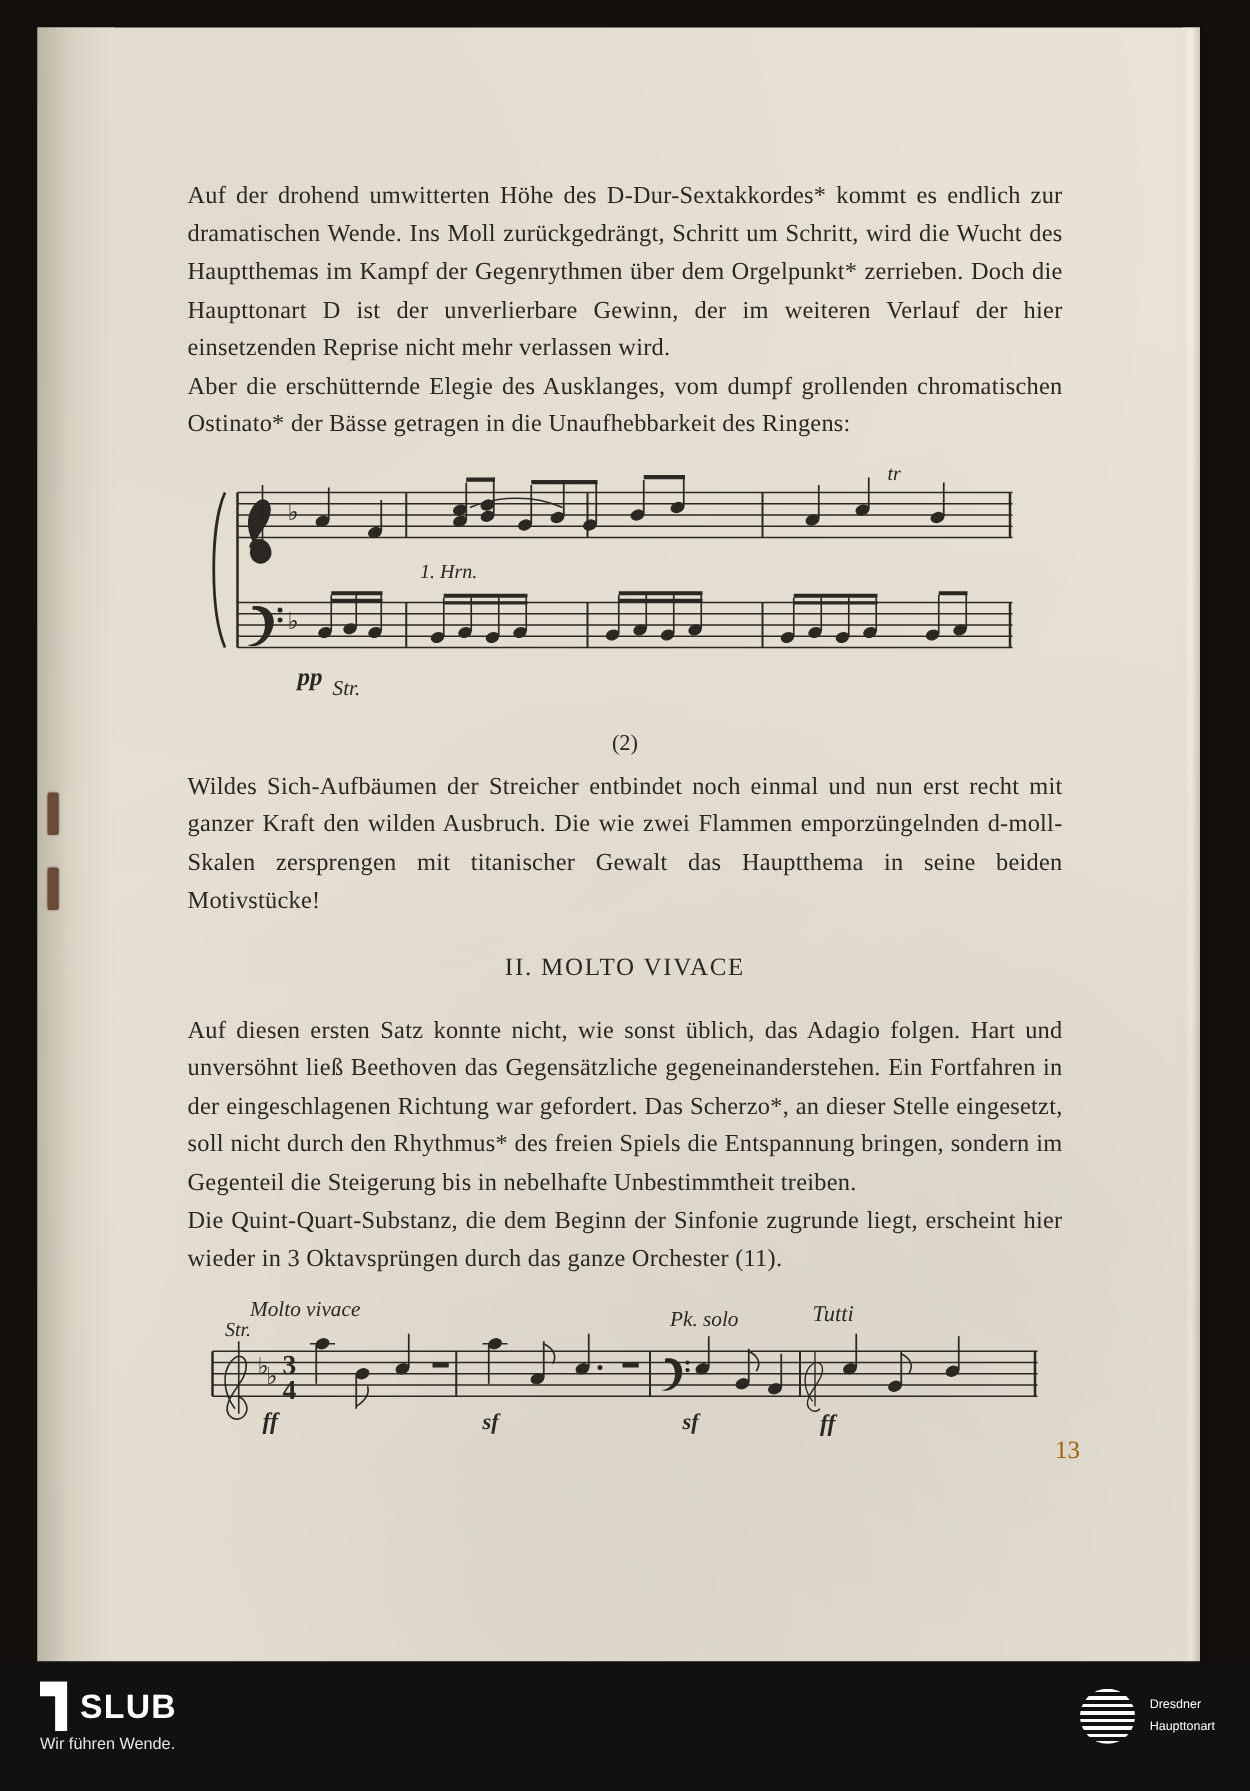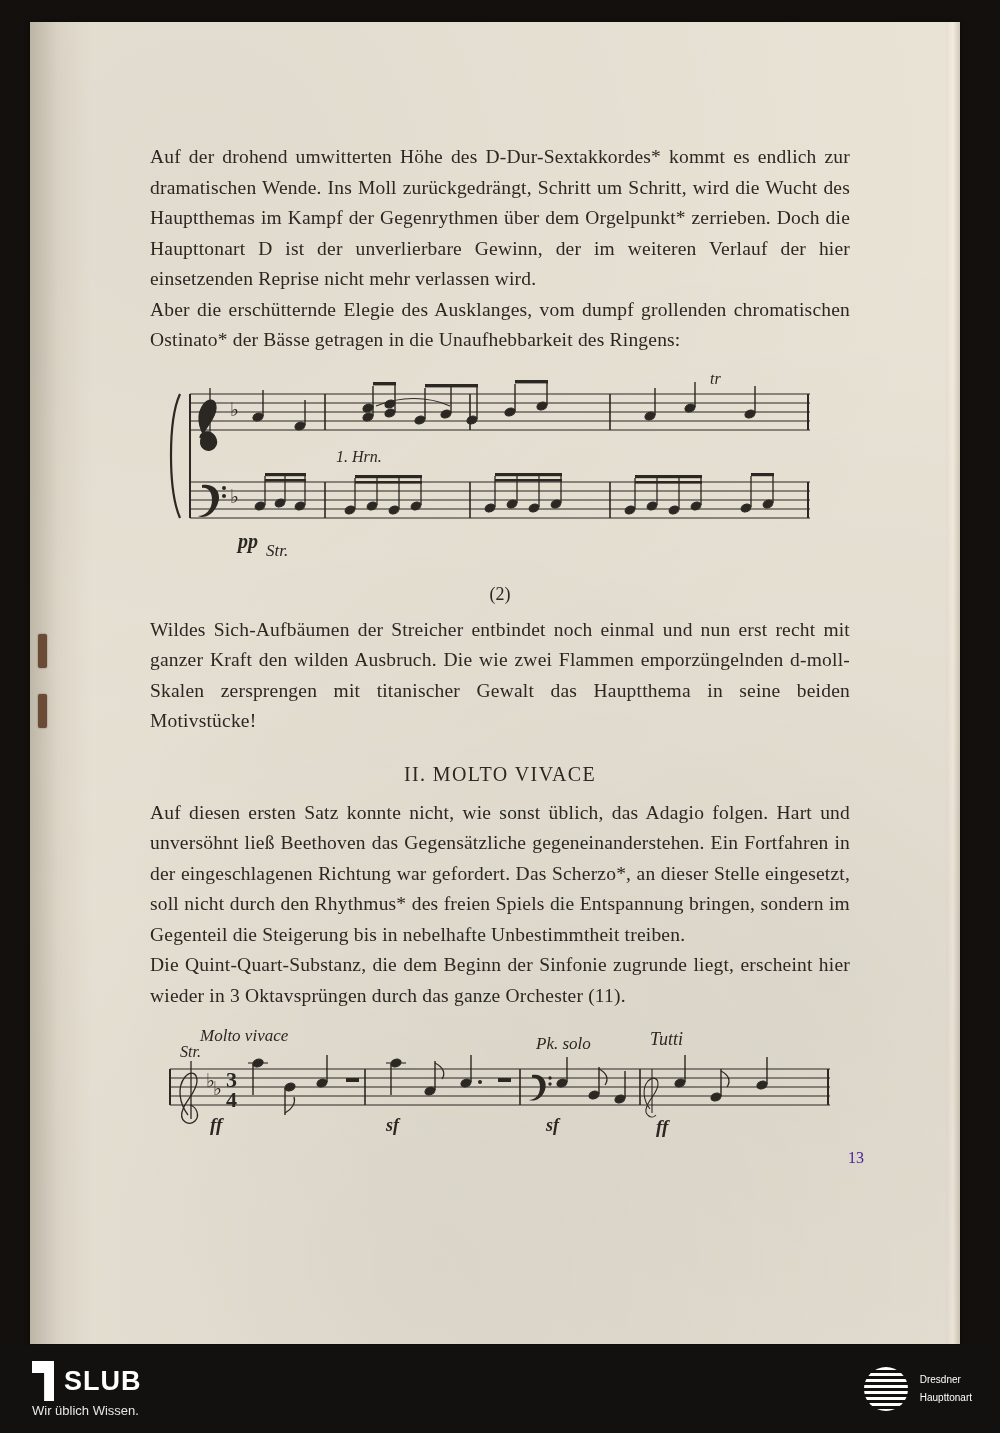--- a/index.html
+++ b/index.html
@@ -86,21 +86,21 @@
     font-size: 19.5px;
     line-height: 30.5px;
     color: #2b2722;
     text-align: justify;
     letter-spacing: .2px;
   }
   p.body-par + p.body-par { margin-top: 0px; }
   .ital { }
 
   h2.section-heading {
-    margin: 26px 0 12px 0;
+    margin: 26px 0 24px 0;
     text-align: center;
     font-size: 20px;
     font-weight: normal;
     letter-spacing: 1.4px;
     color: #2b2722;
   }
 
   .fig-caption {
     text-align: center;
     font-size: 18px;
@@ -113,31 +113,31 @@
     position: relative;
     margin: 14px 0 0 0;
   }
   .music-svg { display: block; }
 
   
   #page-number {
     position: absolute;
     right: 96px;
     top: 1127px;
-    font-size: 16px;
-    color: #4c1d95;
+    font-size: 20px;
+    color: #a16207;
   }
 
   
   #footer-bar {
     position: absolute;
     left: 0;
     bottom: 0;
     width: 1000px;
-    height: 88px;
+    height: 104px;
     background: #131110;
   }
   #slub-logo {
     position: absolute;
     left: 32px;
     top: 16px;
     display: flex;
     align-items: center;
   }
   #slub-mark {
@@ -456,21 +456,21 @@
   </div>
 
   <div id="page-number">13</div>
 </div>
 
 <div id="footer-bar">
   <div id="slub-logo">
     <div id="slub-mark"></div>
     <div id="slub-word">SLUB</div>
   </div>
-  <div id="slub-tag">Wir üblich Wissen.</div>
+  <div id="slub-tag">Wir führen Wende.</div>
   <div id="dp-logo">
     <div id="dp-mark"></div>
     <div id="dp-text">
       <div>Dresdner</div>
       <div>Haupttonart</div>
     </div>
   </div>
 </div>
 
 </body></html>

